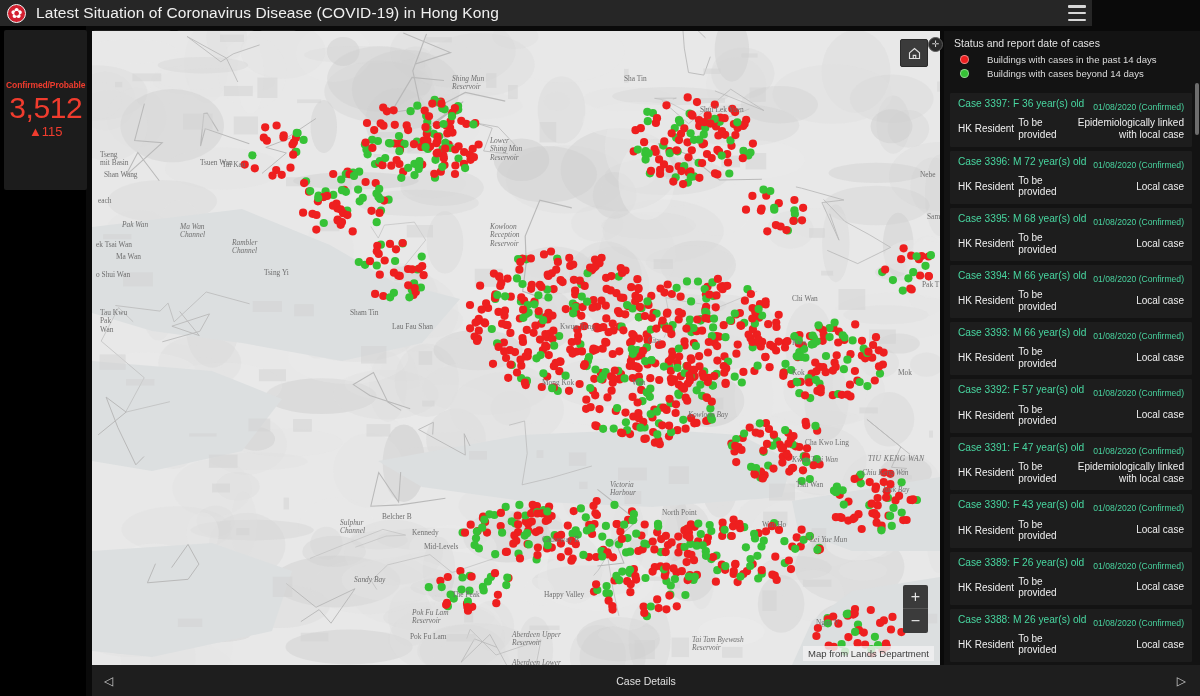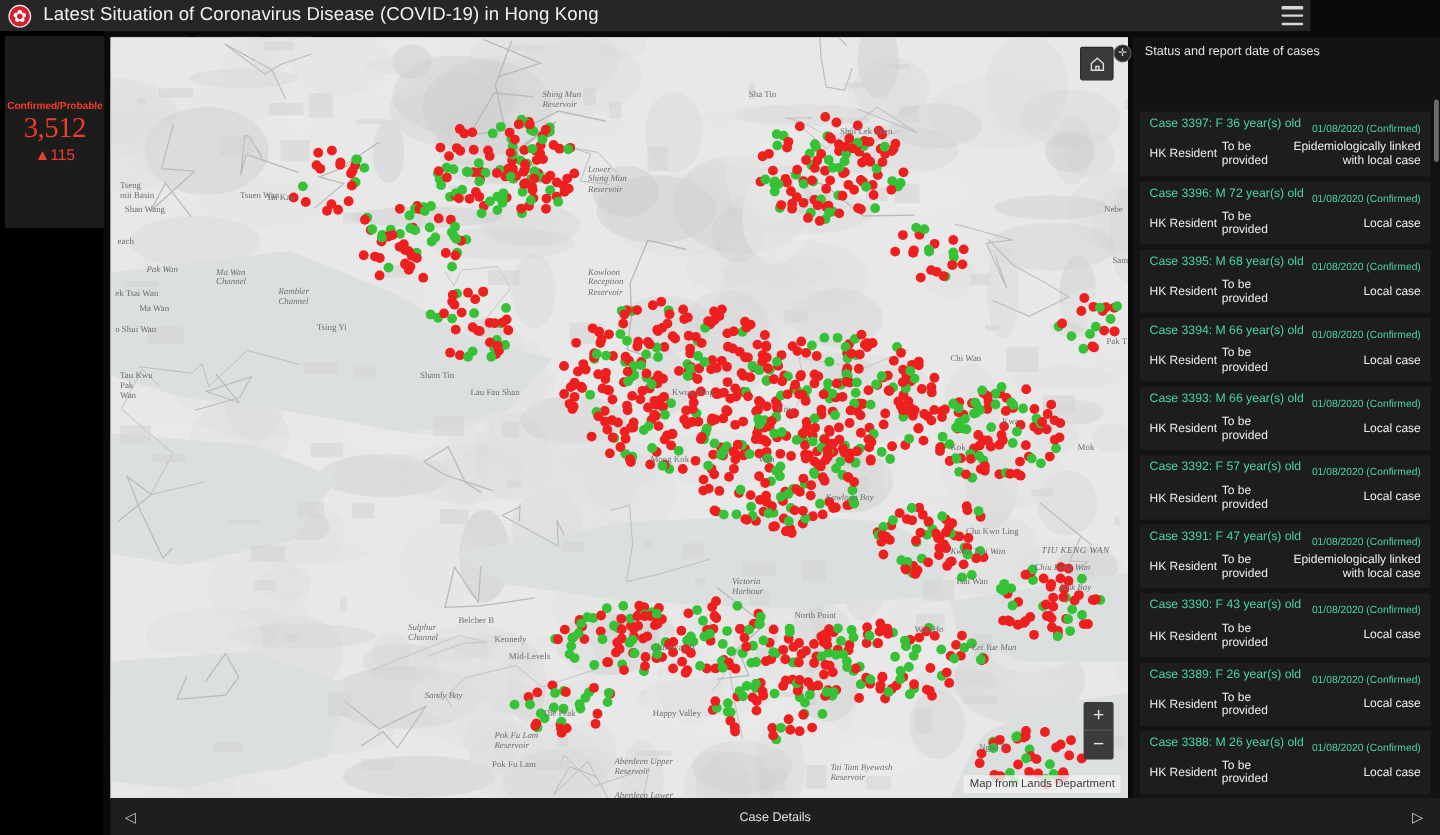--- a/index.html
+++ b/index.html
@@ -46,21 +46,21 @@
     background: #1c1c1c; border-radius: 2px;
     display: flex; flex-direction: column; align-items: center; justify-content: center;
     text-align: center; padding: 6px 2px;
   }
   .stat-card.c1 { height: 160px; }
   .stat-card.c2 { height: 176px; }
   .stat-card.c3 { height: 190px; }
   .stat-card.c4 { flex: 1 1 auto; }
   .stat-label { font-size: 8.5px; font-weight: 700; letter-spacing: -.1px; margin-bottom: 1px; }
   .stat-label.lg { font-size: 12px; font-weight: 400; }
-  .stat-value { font-size: 24px; font-weight: 400; line-height: 1.12; letter-spacing: -.4px; font-family: Liberation Serif, serif; }
+  .stat-value { font-size: 30px; font-weight: 400; line-height: 1.12; letter-spacing: -.4px; }
   .stat-delta { font-size: 13px; line-height: 1.25; }
   .sub-block { margin-top: 34px; }
   .c-red   { color: #f03c2e; }
   .c-green { color: #3fd23f; }
   .c-yellow{ color: #eded27; }
   .c-grey  { color: #d6d6d6; }
 
   
   .map-wrap {
     position: absolute; left: 92px; top: 31px; width: 848px; height: 634px;
@@ -2124,21 +2124,21 @@
         <div class="map-label" style="left: 4px; top: 240px;">o Shui Wan</div>
         <div class="map-label" style="left: 8px; top: 278px;">Tau Kwu
 Pak
 Wan</div>
         <div class="map-label" style="left: 700px; top: 264px;">Chi Wan</div>
         <div class="map-label" style="left: 830px; top: 250px;">Pak T</div>
         <div class="map-label" style="left: 258px; top: 278px;">Sham Tin</div>
         <div class="map-label" style="left: 300px; top: 292px;">Lau Fau Shan</div>
         <div class="map-label" style="left: 468px; top: 292px;">Kwun Tong</div>
         <div class="map-label" style="left: 556px; top: 306px;">City</div>
-        <div class="map-label" style="left: 700px; top: 316px; margin-left: 43px;">Kwa</div>
+        <div class="map-label" style="left: 700px; top: 308px;">Kwa</div>
         <div class="map-label" style="left: 700px; top: 338px;">Kok</div>
         <div class="map-label" style="left: 806px; top: 338px;">Mok</div>
         <div class="map-label" style="left: 450px; top: 348px;">Mong Kok</div>
         <div class="map-label" style="left: 540px; top: 348px;">Wan</div>
         <div class="map-label italic" style="left: 596px; top: 380px;">Kowloon Bay</div>
         <div class="map-label" style="left: 680px; top: 408px; margin-left: 33px;">Cha Kwo Ling</div>
         <div class="map-label italic" style="left: 700px; top: 425px;">Kwun Tsai Wan</div>
         <div class="map-label italic caps" style="left: 776px; top: 424px;">TIU KENG WAN</div>
         <div class="map-label italic" style="left: 770px; top: 438px;">Chiu Keng Wan</div>
         <div class="map-label italic" style="left: 518px; top: 450px;">Victoria
@@ -2182,20 +2182,30 @@
     </div>
 
     <div class="map-credit">Map from Lands Department</div>
   </div>
 
   <div class="panel-toggle">✛</div>
 
   <div class="case-panel">
     <div class="legend">
       <div class="legend-title">Status and report date of  cases</div>
+      <div id="legend-rows">
+          <div class="legend-row">
+            <span class="legend-dot" style="background: rgb(238, 31, 31);"></span>
+            <span class="legend-text">Buildings with cases in the past 14 days</span>
+          </div>
+          <div class="legend-row">
+            <span class="legend-dot" style="background: rgb(54, 194, 54);"></span>
+            <span class="legend-text">Buildings with cases beyond 14 days</span>
+          </div>
+        </div>
     </div>
     <div class="case-list" id="case-list">
         <div class="case-card">
           <div class="case-row">
             <div class="case-id">Case 3397:  F   36 year(s) old</div>
             <div class="case-date">01/08/2020 (Confirmed)</div>
           </div>
           <div class="case-row2">
             <div class="case-res">HK Resident</div>
             <div class="case-hosp">To be provided</div>

